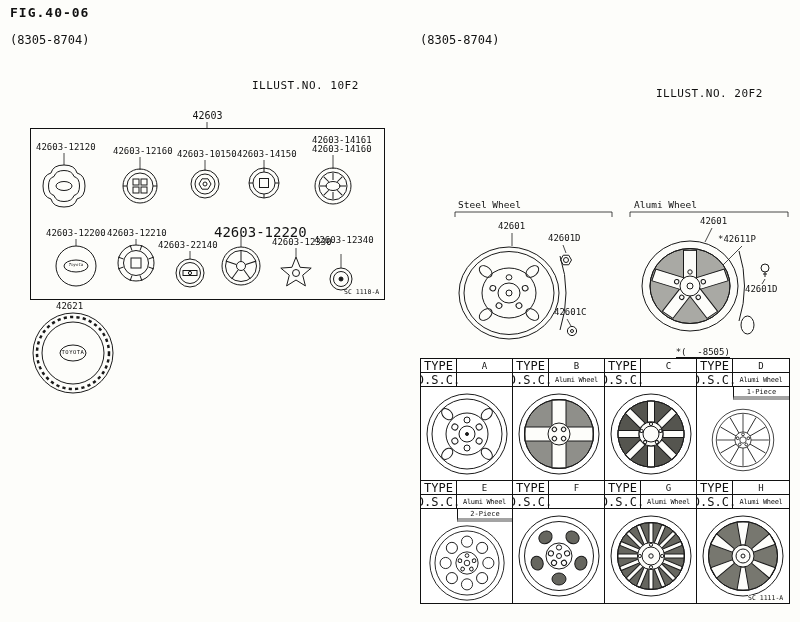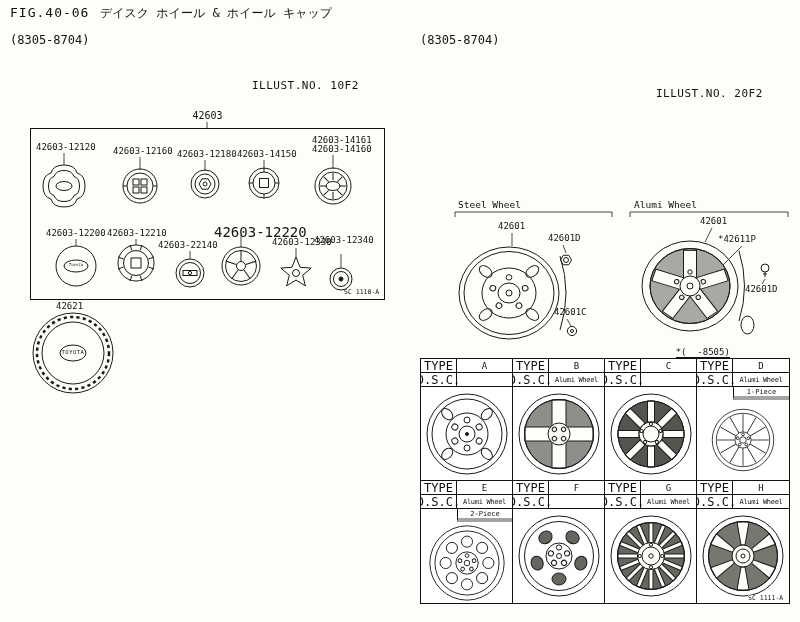--- a/index.html
+++ b/index.html
@@ -314,33 +314,32 @@
         <circle r="34.5" fill="none"></circle>
         <circle r="11" fill="#fdfdfa"></circle>
         <g fill="none">
             <circle r="7"></circle>
             <circle r="2"></circle>
           </g>
       </g>
     </defs>
   </svg>
 
-  <span class="abs lbl" style="left:10px;top:6px;font-size:13px;font-weight:normal;letter-spacing:1px">FIG.40-06</span>
-  <span class="abs lbl" style="left:100px;top:7px;font-size:12px">デイスク ホイール &amp; ホイール キャップ</span>
+  <span class="abs lbl" style="left:10px;top:6px;font-size:13px;font-weight:bold;letter-spacing:1px">FIG.40-06</span>
   <span class="abs lbl" style="left:10px;top:34px;font-size:12px">(8305-8704)</span>
   <span class="abs lbl" style="left:420px;top:34px;font-size:12px">(8305-8704)</span>
   <span class="abs lbl" style="left:252px;top:80px;font-size:11px;letter-spacing:0.5px">ILLUST.NO. 10F2</span>
   <span class="abs lbl" style="left:656px;top:88px;font-size:11px;letter-spacing:0.5px">ILLUST.NO. 20F2</span>
 
   <span class="abs lbl ctr" style="left:180px;top:110px;width:55px;font-size:10px">42603</span>
   <div id="caps-box"></div>
 
   <span class="abs lbl" style="left:36px;top:143px;font-size:9px">42603-12120</span>
   <span class="abs lbl" style="left:113px;top:147px;font-size:9px">42603-12160</span>
-  <span class="abs lbl" style="left:177px;top:150px;font-size:9px">42603-12180</span>
+  <span class="abs lbl" style="left:177px;top:150px;font-size:9px">42603-10150</span>
   <span class="abs lbl" style="left:237px;top:150px;font-size:9px">42603-14150</span>
   <span class="abs lbl" style="left:312px;top:136px;font-size:9px">42603-14161</span>
   <span class="abs lbl" style="left:312px;top:145px;font-size:9px">42603-14160</span>
 
   <svg class="abs" style="left:41px;top:163px" width="46" height="46" viewBox="-23 -23 46 46">
       <use href="#cap-clover"></use>
     </svg>
   <svg class="abs" style="left:122px;top:168px" width="36" height="36" viewBox="-18 -18 36 36">
       <use href="#cap-grid"></use>
     </svg>

